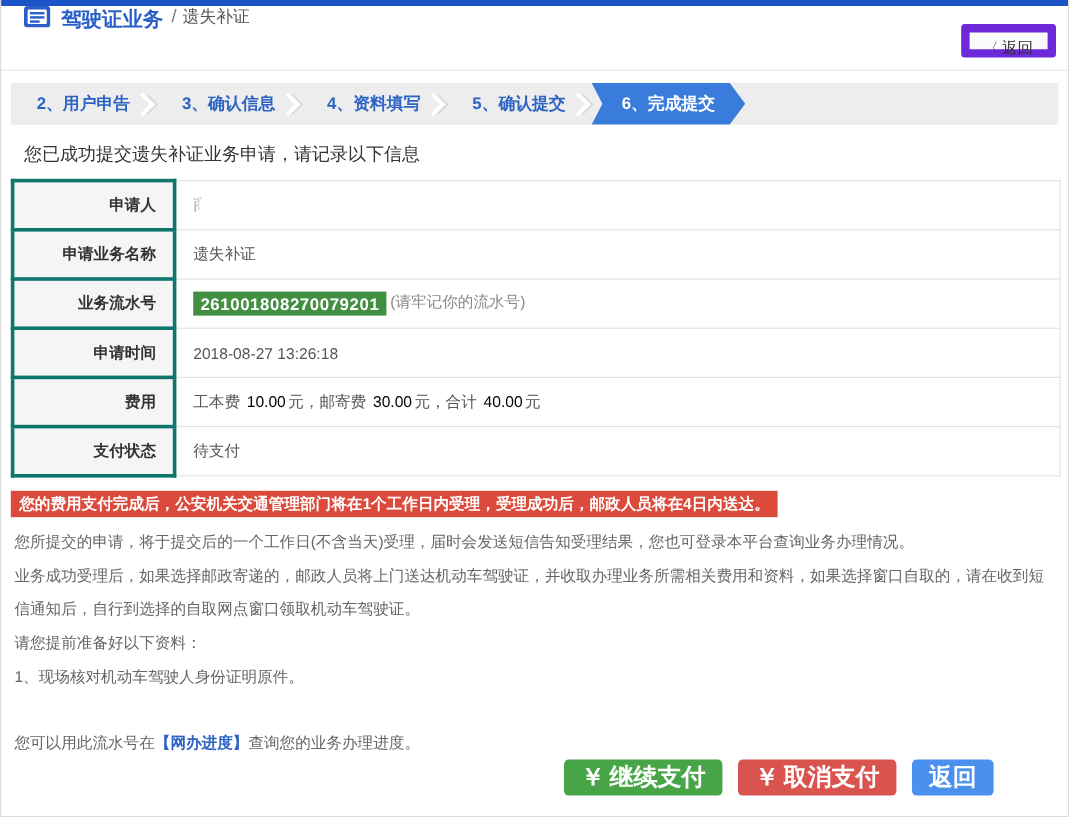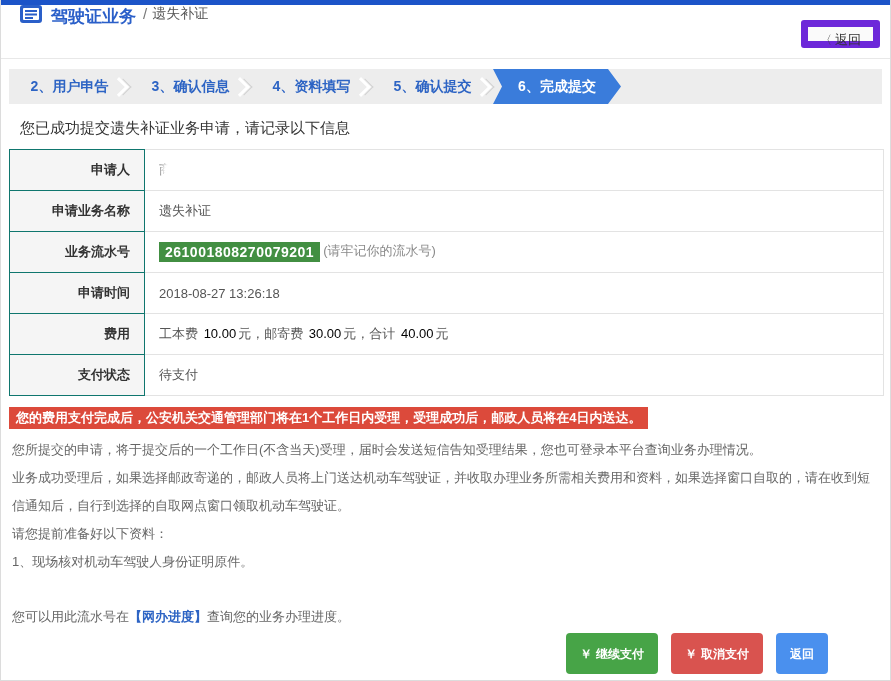--- a/index.html
+++ b/index.html
@@ -35,43 +35,43 @@
                  clip-path:polygon(0 0, calc(100% - 13px) 0, 100% 50%,
                                    calc(100% - 13px) 100%, 0 100%, 9px 50%); }
   .step.active::before, .step.active::after { display:none; }
 
   
   .result-heading { margin:15px 0 0 19px; font-size:15px; color:#333; }
 
   
   .info-table { margin:11px 8px 0; width:875px; border-collapse:collapse; }
   .info-table th { width:135px; box-sizing:border-box; background:#f5f5f5;
-                   border:1px solid #0f766e; text-align:right; padding:0 14px 0 0;
+                   border:3px solid #0f766e; text-align:right; padding:0 14px 0 0;
                    font-size:13px; color:#333; height:41px; font-weight:bold; }
   .info-table td { border:1px solid #e3e3e3; padding-left:14px;
                    font-size:13px; color:#555; }
   .serial-badge { display:inline-block; background:#428f42; color:#fff; font-weight:bold;
                   font-size:14px; padding:2px 6px; letter-spacing:.5px; vertical-align:middle; }
   .serial-hint { color:#8a8a8a; margin-left:3px; font-size:13px;margin-top:45px; }
   .fee-amount { color:#000000; font-size:13px; padding:0 2px; }
   .redact { display:inline-block; width:48px; height:17px; background:#fff; border-radius:9px;
             box-shadow:0 0 5px 4px #fff; vertical-align:middle; margin-left:-7px; }
 
   
   .warning-bar { display:inline-block; margin:11px 0 0 8px; background:#dc4a3b; color:#fff;
                  font-weight:bold; font-size:13px; padding:4px 7px; line-height:14px; }
   .notice-block { margin:7px 11px 0; color:#666; font-size:13px; line-height:28px; }
   .notice-p { margin:0; }
   .progress-line { margin-top:27px; }
   .progress-link { color:#2d64c4; font-weight:bold; cursor:pointer; }
 
   
   .footer { position:absolute; top:633px; right:62px; display:flex; gap:13px; }
-  .btn { height:41px; line-height:30px; padding:0 14px; border:none; border-radius:4px;
-         color:#fff; font-size:12px; font-weight:bold; cursor:pointer;
+  .btn { height:30px; line-height:30px; padding:0 14px; border:none; border-radius:4px;
+         color:#fff; font-size:20px; font-weight:bold; cursor:pointer;
          font-family:"Liberation Sans","DejaVu Sans",sans-serif; }
   .btn .yen { margin-right:4px; }
   .btn-green { background:#47a447; }
   .btn-red   { background:#d9534f; }
   .btn-blue  { background:#4a90ee; }
 </style>
 </head>
 <body>
 
 <div class="page">

